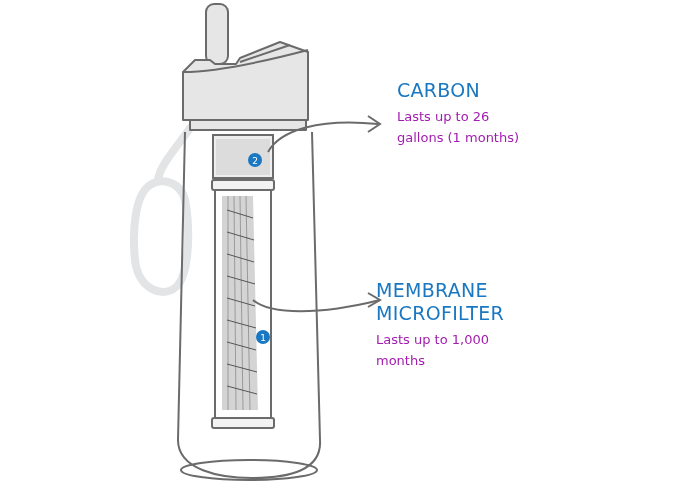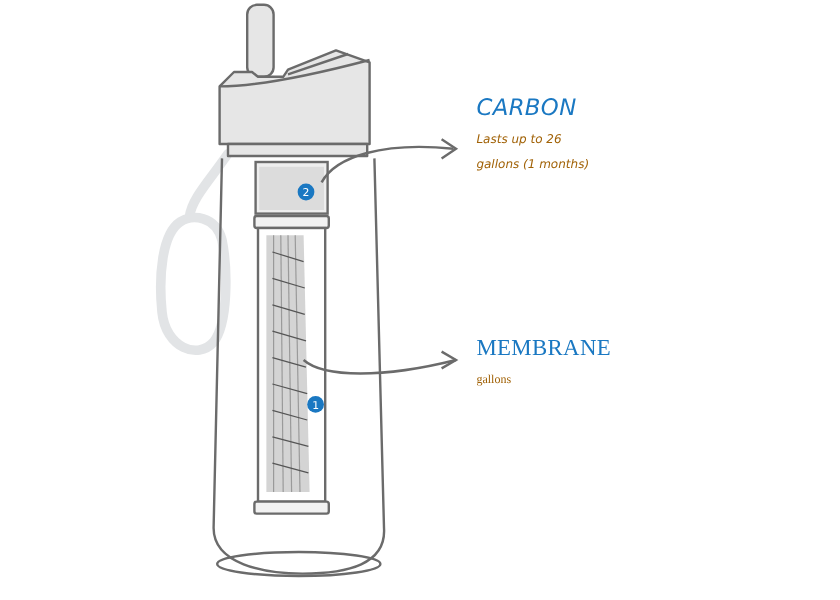--- a/index.html
+++ b/index.html
@@ -1,20 +1,20 @@
 <!DOCTYPE html>
 <html><head>
 <meta charset="utf-8">
 <style>
   html, body { margin:0; padding:0; background:#ffffff; }
   body { width:700px; height:500px; position:relative; overflow:hidden; font-family:"DejaVu Sans","Liberation Sans",sans-serif; }
   #art { position:absolute; left:0; top:0; }
   .label { position:absolute; }
   .title { color:#1a78c2; font-size:19px; line-height:23px; letter-spacing:0.3px; }
-  .desc { color:#a16207; font-size:10px; line-height:21px; margin-top:4px; }
+  .desc { color:#a21caf; font-size:13px; line-height:21px; margin-top:4px; }
   .badge-num { font-family:"DejaVu Sans",sans-serif; font-size:9px; fill:#ffffff; }
 </style>
 </head>
 <body>
 
 <svg id="art" width="700" height="500" viewBox="0 0 700 500" xmlns="http://www.w3.org/2000/svg">
 
   <g fill="none" stroke="#e2e4e6" stroke-width="8" stroke-linecap="round">
     <path d="M190 128 C 175 150, 160 165, 158 180"></path>
     <path d="M150 185 C 135 195, 132 230, 135 260 C 138 290, 165 300, 178 285 C 190 270, 190 225, 185 200 C 180 180, 160 178, 150 185 Z"></path>
@@ -75,30 +75,32 @@
   <g>
     <circle cx="255" cy="160" r="7" fill="#1a78c2"></circle>
     <text x="255" y="163.5" text-anchor="middle" class="badge-num">2</text>
   </g>
   <g>
     <circle cx="263" cy="337" r="7" fill="#1a78c2"></circle>
     <text x="263" y="340.5" text-anchor="middle" class="badge-num">1</text>
   </g>
 </svg>
 
-<div class="label" style="left:397px; top:79px;font-style:italic;">
+<div class="label" style="left:397px; top:79px;">
   <div class="title">
     <div>CARBON</div>
   </div>
   <div class="desc">
     <div>Lasts up to 26</div>
     <div>gallons (1 months)</div>
   </div>
 </div>
 
-<div class="label" style="left:397px; top:279px;font-family:Liberation Serif, serif;">
+<div class="label" style="left:376px; top:279px;">
   <div class="title">
     <div>MEMBRANE</div>
+    <div>MICROFILTER</div>
   </div>
   <div class="desc">
-    <div>gallons</div>
+    <div>Lasts up to 1,000</div>
+    <div>months</div>
   </div>
 </div>
 
 </body></html>

